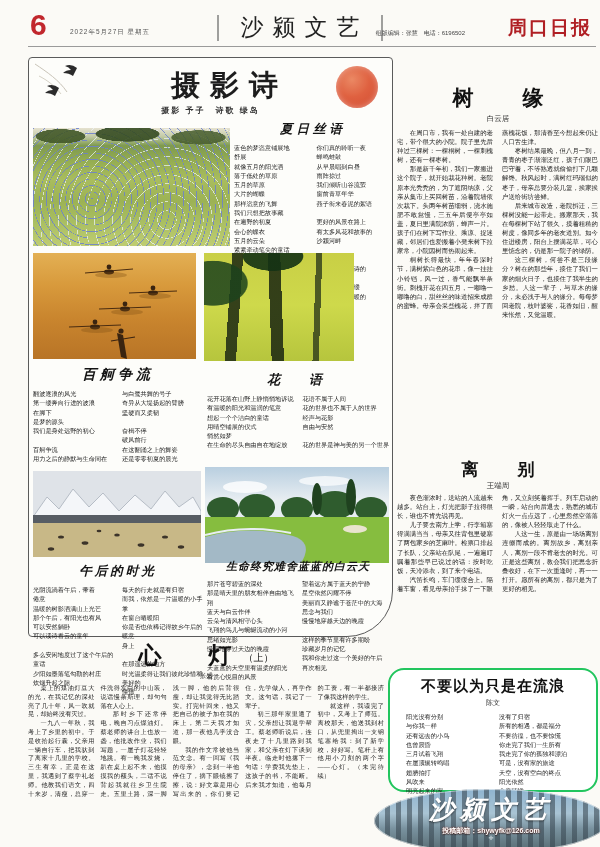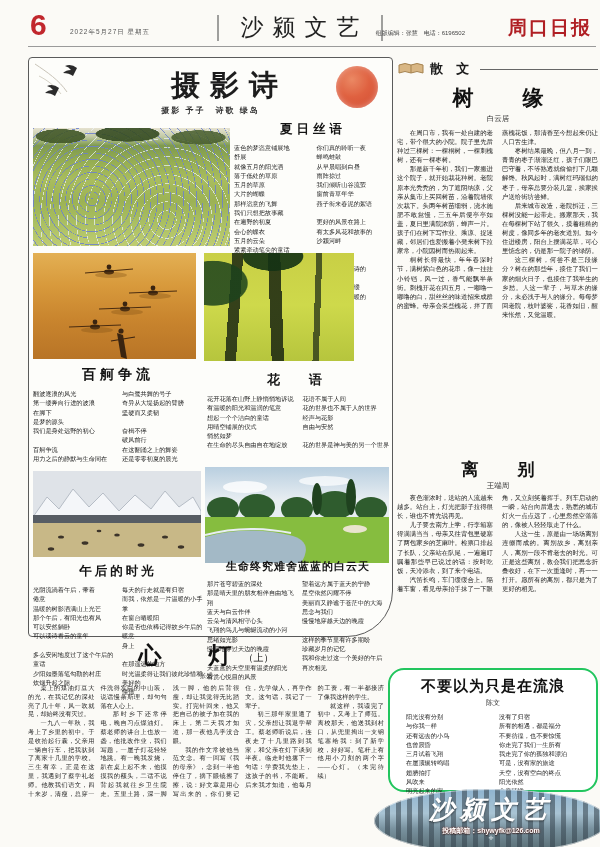--- a/index.html
+++ b/index.html
@@ -45,21 +45,21 @@
     background:
       radial-gradient(ellipse 62px 40px at 6% 28%, rgba(28,66,28,.85) 55%, transparent 57%),
       radial-gradient(ellipse 54px 26px at 46% 3%, rgba(20,50,20,.9) 55%, transparent 57%),
       linear-gradient(94deg, transparent 0 18%, rgba(40,52,22,.92) 18% 25%, transparent 25% 100%),
       linear-gradient(88deg, transparent 0 44%, rgba(30,42,18,.88) 44% 52%, transparent 52% 100%),
       linear-gradient(92deg, transparent 0 73%, rgba(45,58,26,.8) 73% 77%, transparent 77% 100%),
       linear-gradient(180deg,#c9cf45 0%, #ced94b 48%, #b6c53d 100%); }
   #photo-mountains { left:4px; top:413px; width:168px; height:86px; background:#dfe3e8; }
   #photo-golf { left:176px; top:409px; width:184px; height:96px; background:linear-gradient(180deg,#b9cfe0 0%, #e7edf1 34%, #e7edf1 100%); }
   .poem { position:absolute; }
-  .poem .ptitle { text-align:center; font-weight:bold; font-family:"Liberation Serif","DejaVu Serif",serif; color:#141414; }
+  .poem .ptitle { text-align:center; font-weight:bold; font-family:"Liberation Serif","DejaVu Serif",serif; color:#141414;font-style:italic; }
   .poem .cols { display:flex; margin-top:5px; }
   .poem .pcol { flex:1; }
   .pline { font-size:6.2px; line-height:1.5; min-height:9.3px; color:#222; }
   #poem-summer { left:205px; top:63px; width:158px; }
   #poem-summer .ptitle { font-size:12.5px; letter-spacing:4px; }
   #poem-summer .cols { gap:7px; }
   #poem-boats { left:4px; top:308px; width:170px; }
   #poem-boats .ptitle { font-size:14px; letter-spacing:4px; }
   #poem-boats .cols { gap:8px; }
   #poem-flower { left:178px; top:313px; width:183px; }
@@ -353,28 +353,20 @@
             <div class="pline">身上</div>
             <div class="pline"></div>
             <div class="pline">在那遥远的地方</div>
             <div class="pline">时光温柔得让我们彼此珍惜和美好的</div>
             <div class="pline">憧憬</div>
           </div>
       </div>
     </div>
   </div>
 
-  <div class="essay-head">
-    <svg width="26" height="14" viewBox="0 0 26 14">
-      <path d="M1,3 Q7,0 13,3 Q19,0 25,3 L25,11 Q19,8 13,11 Q7,8 1,11 Z" fill="#d8b684" stroke="#a5824f" stroke-width="1"></path>
-      <line x1="13" y1="3" x2="13" y2="11" stroke="#a5824f" stroke-width="1"></line>
-    </svg>
-    <span class="label">散 文</span>
-    <span class="rule"></span>
-  </div>
 
   <div class="art-title" id="tree-title">树　缘</div>
   <div class="art-author" id="tree-author">白云居</div>
   <div class="body-cols" id="tree-body">
       <p class="para">在周口市，我有一处自建的老宅，带个很大的小院。院子里先后种过三棵树：一棵桐树，一棵刺槐树，还有一棵枣树。</p>
       <p class="para">那是新千年初，我们一家搬进这个院子，就开始栽花种树。老院原本光秃秃的，为了遮阴纳凉，父亲从集市上买回树苗，沿着院墙依次栽下。头两年树苗细弱，浇水施肥不敢怠慢，三五年后便亭亭如盖，夏日里满院浓荫，蝉声一片。孩子们在树下写作业、乘凉、捉迷藏，邻居们也爱搬着小凳来树下拉家常，小院因树而热闹起来。</p>
       <p class="para">桐树长得最快，年年春深时节，满树紫白色的花串，像一挂挂小铃铛，风一过，香气能飘半条街。刺槐开花在四五月，一嘟噜一嘟噜的白，甜丝丝的味道招来成群的蜜蜂。母亲会采些槐花，拌了面蒸槐花饭，那清香至今想起来仍让人口舌生津。</p>
       <p class="para">枣树结果最晚，但八月一到，青青的枣子渐渐泛红，孩子们眼巴巴守着，不等熟透就偷偷打下几颗解馋。秋风起时，满树红玛瑙似的枣子，母亲总要分装几篮，挨家挨户送给街坊尝鲜。</p>
       <p class="para">后来城市改造，老院拆迁，三棵树没能一起带走。搬家那天，我在每棵树下站了很久，摸着粗糙的树皮，像同多年的老友道别。如今住进楼房，阳台上摆满花草，可心里惦念的，仍是那一院子的绿荫。</p>
       <p class="para">这三棵树，何尝不是三段缘分？树在的那些年，接住了我们一家的烟火日子，也接住了我半生的乡愁。人这一辈子，与草木的缘分，未必浅于与人的缘分。每每梦回老院，枝叶婆娑，花香如旧，醒来怅然，又觉温暖。</p>

